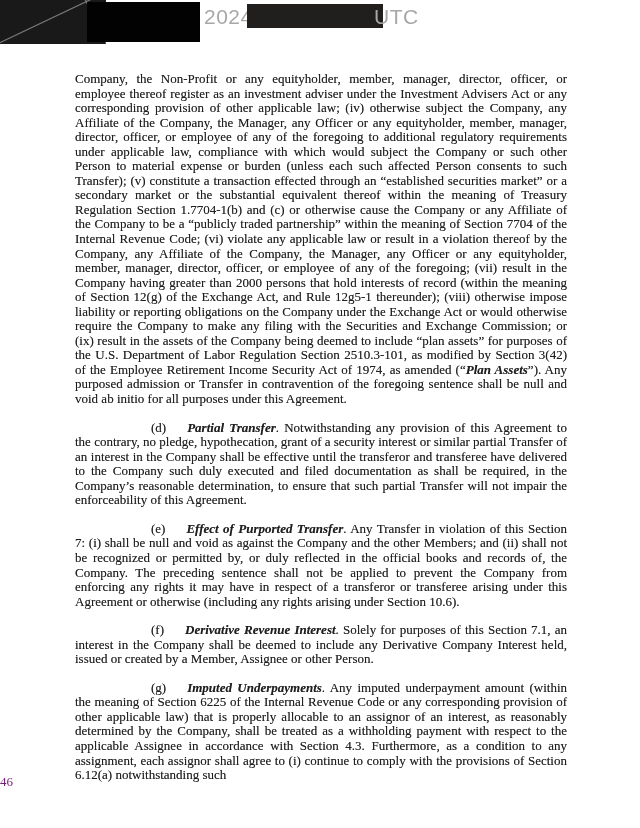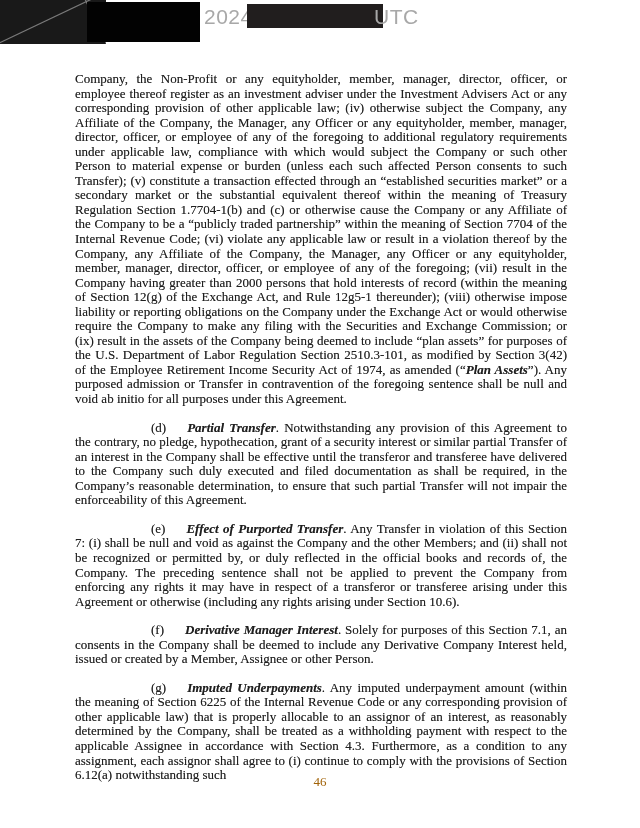--- a/index.html
+++ b/index.html
@@ -74,23 +74,22 @@
     font-weight: bold;
     font-style: italic;
     margin-top: 36px;
   }
 
   
   .page-number {
     position: absolute;
     left: 0; right: 0;
     top: 774px;
-    text-align: center;
     font-size: 13px;
-    color: #a16207;
+    color: #701a75;
   }
 </style>
 </head>
 <body>
 
 <div class="page">
 
   <div class="img-placeholder">
     <svg width="106" height="44" viewBox="0 0 106 44">
       <line x1="96" y1="-3" x2="-3" y2="44" stroke="#7a7a7a" stroke-width="1.2"></line>
@@ -103,21 +102,21 @@
   <span class="stamp-tz">UTC</span>
 
   <div class="doc-body">
 
     <p><span>Company, the Non-Profit or any equityholder, member, manager, director, officer, or employee thereof register as an investment adviser under the Investment Advisers Act or any corresponding provision of other applicable law; (iv) otherwise subject the Company, any Affiliate of the Company, the Manager, any Officer or any equityholder, member, manager, director, officer, or employee of any of the foregoing to additional regulatory requirements under applicable law, compliance with which would subject the Company or such other Person to material expense or burden (unless each such affected Person consents to such Transfer); (v) constitute a transaction effected through an “established securities market” or a secondary market or the substantial equivalent thereof within the meaning of Treasury Regulation Section 1.7704-1(b) and (c) or otherwise cause the Company or any Affiliate of the Company to be a “publicly traded partnership” within the meaning of Section 7704 of the Internal Revenue Code; (vi) violate any applicable law or result in a violation thereof by the Company, any Affiliate of the Company, the Manager, any Officer or any equityholder, member, manager, director, officer, or employee of any of the foregoing; (vii) result in the Company having greater than 2000 persons that hold interests of record (within the meaning of Section 12(g) of the Exchange Act, and Rule 12g5-1 thereunder); (viii) otherwise impose liability or reporting obligations on the Company under the Exchange Act or would otherwise require the Company to make any filing with the Securities and Exchange Commission; or (ix) result in the assets of the Company being deemed to include “plan assets” for purposes of the U.S. Department of Labor Regulation Section 2510.3-101, as modified by Section 3(42) of the Employee Retirement Income Security Act of 1974, as amended (“</span><span class="bi">Plan Assets</span><span>”).  Any purposed admission or Transfer in contravention of the foregoing sentence shall be null and void ab initio for all purposes under this Agreement.</span></p>
 
     <p class="lettered"><span>(d)</span><span class="tab"></span><span class="bi">Partial Transfer</span><span>.  Notwithstanding any provision of this Agreement to the contrary, no pledge, hypothecation, grant of a security interest or similar partial Transfer of an interest in the Company shall be effective until the transferor and transferee have delivered to the Company such duly executed and filed documentation as shall be required, in the Company’s reasonable determination, to ensure that such partial Transfer will not impair the enforceability of this Agreement.</span></p>
 
     <p class="lettered"><span>(e)</span><span class="tab"></span><span class="bi">Effect of Purported Transfer</span><span>.  Any Transfer in violation of this Section 7: (i) shall be null and void as against the Company and the other Members; and (ii) shall not be recognized or permitted by, or duly reflected in the official books and records of, the Company.  The preceding sentence shall not be applied to prevent the Company from enforcing any rights it may have in respect of a transferor or transferee arising under this Agreement or otherwise (including any rights arising under Section 10.6).</span></p>
 
-    <p class="lettered"><span>(f)</span><span class="tab"></span><span class="bi">Derivative Manager Interest</span><span>.  Solely for purposes of this Section 7.1, an consents in the Company shall be deemed to include any Derivative Company Interest held, issued or created by a Member, Assignee or other Person.</span></p>
+    <p class="lettered"><span>(f)</span><span class="tab"></span><span class="bi">Derivative Revenue Interest</span><span>.  Solely for purposes of this Section 7.1, an interest in the Company shall be deemed to include any Derivative Company Interest held, issued or created by a Member, Assignee or other Person.</span></p>
 
     <p class="lettered"><span>(g)</span><span class="tab"></span><span class="bi">Imputed Underpayments</span><span>.  Any imputed underpayment amount (within the meaning of Section 6225 of the Internal Revenue Code or any corresponding provision of other applicable law) that is properly allocable to an assignor of an interest, as reasonably determined by the Company, shall be treated as a withholding payment with respect to the applicable Assignee in accordance with Section 4.3.  Furthermore, as a condition to any assignment, each assignor shall agree to (i) continue to comply with the provisions of Section 6.12(a) notwithstanding such</span></p>
 
   </div>
 
   <div class="page-number">46</div>
 
 </div>
 
 </body></html>

